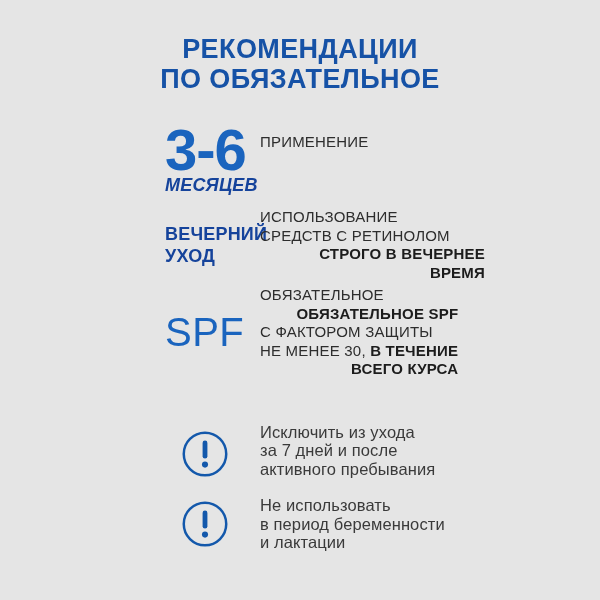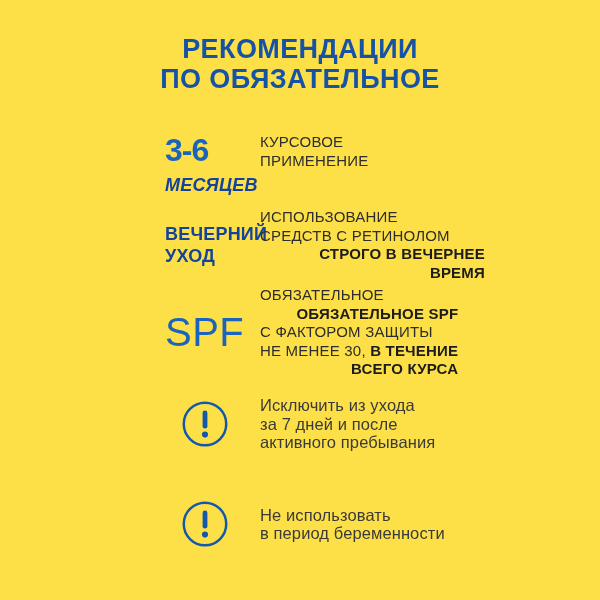--- a/index.html
+++ b/index.html
@@ -1,21 +1,21 @@
 <!DOCTYPE html>
 <html><head>
 <meta charset="utf-8">
 <style>
   * { margin: 0; padding: 0; box-sizing: border-box; }
   html, body { background: #ffffff; }
   .page {
     position: relative;
     width: 600px;
     height: 600px;
-    background: #fde047;
+    background: #e5e5e5;
     overflow: hidden;
     font-family: "Liberation Sans", sans-serif;
   }
   
   .title {
     position: absolute;
     top: 34px;
     left: 0;
     width: 600px;
     text-align: center;
@@ -33,27 +33,27 @@
     display: flex;
     align-items: center;
   }
   .row .left-col {
     width: 95px;
     flex-shrink: 0;
   }
   .row-course      { top: 130px; min-height: 58px; align-items: flex-start; }
   .row-evening     { top: 208px; min-height: 54px; }
   .row-spf         { top: 286px; min-height: 92px; }
-  .row-warn-sun    { top: 385px; min-height: 78px; }
+  .row-warn-sun    { top: 400px; min-height: 78px; align-items: flex-end; }
   .row-warn-preg   { top: 492px; min-height: 64px; }
 
   
   .big-num {
     color: #1A64BE;
-    font-size: 32px;
+    font-size: 58px;
     font-weight: 700;
     line-height: 40px;
     letter-spacing: -1px;
   }
   .small-caps-label {
     color: #15439B;
     font-size: 18px;
     font-weight: 800;
     line-height: 22px;
     letter-spacing: 0.2px;
@@ -104,21 +104,20 @@
     <div>РЕКОМЕНДАЦИИ</div>
     <div>ПО ОБЯЗАТЕЛЬНОЕ</div>
   </div>
 
   <div class="row row-course">
     <div class="left-col">
       <div class="big-num">3-6</div>
       <div class="small-caps-label">МЕСЯЦЕВ</div>
     </div>
     <div class="caps-text" style="margin-top:3px;">
-      <div>КУРСОВОЕ</div>
       <div>ПРИМЕНЕНИЕ</div>
     </div>
   </div>
 
   <div class="row row-evening">
     <div class="left-col">
       <div class="small-caps-label">ВЕЧЕРНИЙ</div>
       <div class="small-caps-label">УХОД</div>
     </div>
     <div class="caps-text">
@@ -160,16 +159,17 @@
     <div class="left-col">
       <svg class="warn-icon" viewBox="0 0 52 52">
         <circle cx="26" cy="26" r="23" fill="none" stroke="#1358AB" stroke-width="2.7"></circle>
         <rect x="23.4" y="11.5" width="5.2" height="19.5" rx="2.6" fill="#1358AB"></rect>
         <circle cx="26" cy="37.5" r="3.3" fill="#1358AB"></circle>
       </svg>
     </div>
     <div class="sentence-text">
       <div>Не использовать</div>
       <div>в период беременности</div>
+      <div>и лактации</div>
     </div>
   </div>
 
 </div>
 
 </body></html>

